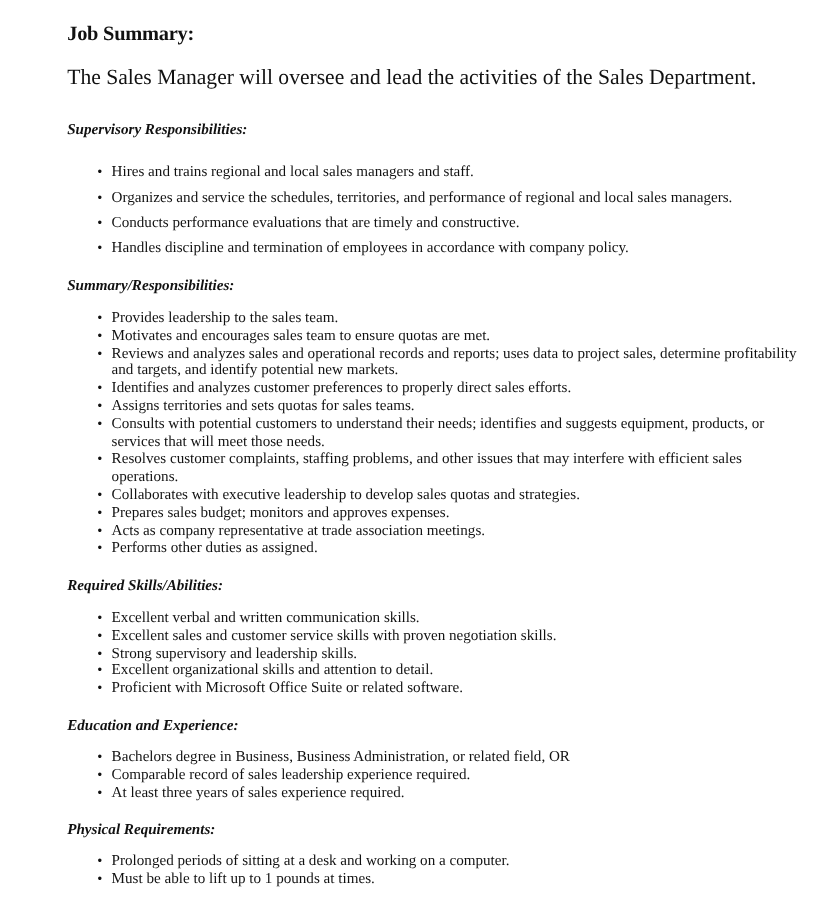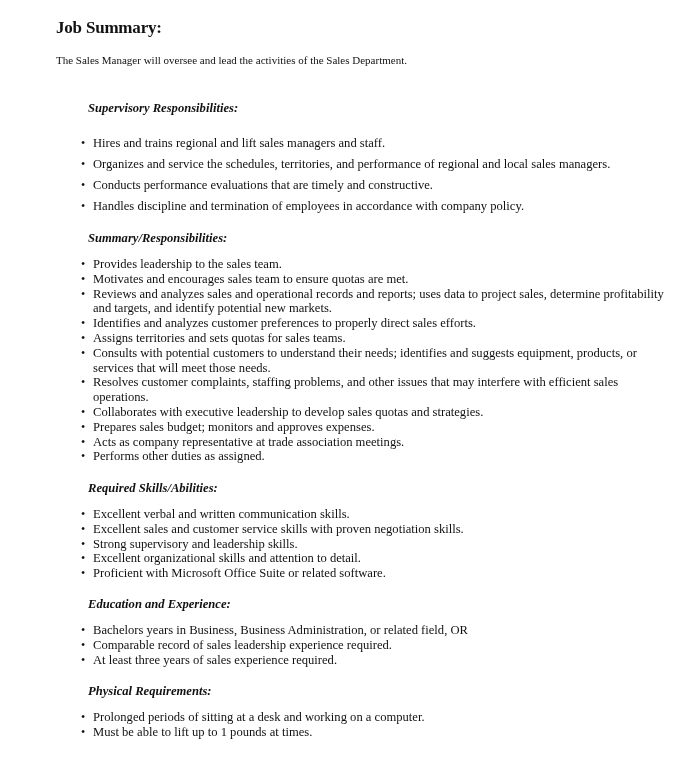--- a/index.html
+++ b/index.html
@@ -6,26 +6,25 @@
   body {
     width: 692px; height: 761px; overflow: hidden; position: relative;
     font-family: "Liberation Serif", serif; color: #111111;
   }
   .page { position: absolute; left: 0; top: 0; width: 692px; height: 558px; }
   .title {
     position: absolute; left: 56px; top: 18px;
     font-size: 17px; font-weight: bold; letter-spacing: -0.2px;
   }
   .summary {
-    position: absolute; left: 56px; top: 54px; font-size: 11px; white-space: nowrap; text-align: right;
+    position: absolute; left: 56px; top: 54px; font-size: 18px; white-space: nowrap; text-align: right;
   }
   .heading {
     position: absolute; left: 56px; font-size: 12.6px; font-weight: bold; font-style: italic;
     white-space: nowrap;
-    margin-left: 32px;
   }
   ul.list {
     position: absolute; left: 56px; margin: 0; padding: 0; list-style: none;
     font-size: 12.6px; width: 610px;
   }
   ul.list li {
     position: relative; padding-left: 37px; line-height: 14.8px;
   }
   ul.list li .bullet {
     position: absolute; left: 25px; top: 0; font-size: 12px;
@@ -34,21 +33,21 @@
 </style>
 </head>
 <body>
 
 <div class="page">
   <div class="title">Job Summary:</div>
   <div class="summary">The Sales Manager will oversee and lead the activities of the Sales Department.</div>
 
   <div class="heading" style="top:101px">Supervisory Responsibilities:</div>
   <ul class="list spaced" style="top:136px">
-    <li><span class="bullet">•</span><span>Hires and trains regional and lift sales managers and staff.</span></li>
+    <li><span class="bullet">•</span><span>Hires and trains regional and local sales managers and staff.</span></li>
     <li><span class="bullet">•</span><span>Organizes and service the schedules, territories, and performance of regional and local sales managers.</span></li>
     <li><span class="bullet">•</span><span>Conducts performance evaluations that are timely and constructive.</span></li>
     <li><span class="bullet">•</span><span>Handles discipline and termination of employees in accordance with company policy.</span></li>
   </ul>
 
   <div class="heading" style="top:231px">Summary/Responsibilities:</div>
   <ul class="list" style="top:257px">
     <li><span class="bullet">•</span><span>Provides leadership to the sales team.</span></li>
     <li><span class="bullet">•</span><span>Motivates and encourages sales team to ensure quotas are met.</span></li>
     <li><span class="bullet">•</span><span>Reviews and analyzes sales and operational records and reports; uses data to project sales, determine profitability and targets, and identify potential new markets.</span></li>
@@ -66,21 +65,21 @@
   <ul class="list" style="top:507px">
     <li><span class="bullet">•</span><span>Excellent verbal and written communication skills.</span></li>
     <li><span class="bullet">•</span><span>Excellent sales and customer service skills with proven negotiation skills.</span></li>
     <li><span class="bullet">•</span><span>Strong supervisory and leadership skills.</span></li>
     <li><span class="bullet">•</span><span>Excellent organizational skills and attention to detail.</span></li>
     <li><span class="bullet">•</span><span>Proficient with Microsoft Office Suite or related software.</span></li>
   </ul>
 
   <div class="heading" style="top:597px">Education and Experience:</div>
   <ul class="list" style="top:623px">
-    <li><span class="bullet">•</span><span>Bachelors years in Business, Business Administration, or related field, OR</span></li>
+    <li><span class="bullet">•</span><span>Bachelors degree in Business, Business Administration, or related field, OR</span></li>
     <li><span class="bullet">•</span><span>Comparable record of sales leadership experience required.</span></li>
     <li><span class="bullet">•</span><span>At least three years of sales experience required.</span></li>
   </ul>
 
   <div class="heading" style="top:684px">Physical Requirements:</div>
   <ul class="list" style="top:710px">
     <li><span class="bullet">•</span><span>Prolonged periods of sitting at a desk and working on a computer.</span></li>
     <li><span class="bullet">•</span><span>Must be able to lift up to 1 pounds at times.</span></li>
   </ul>
 </div>

